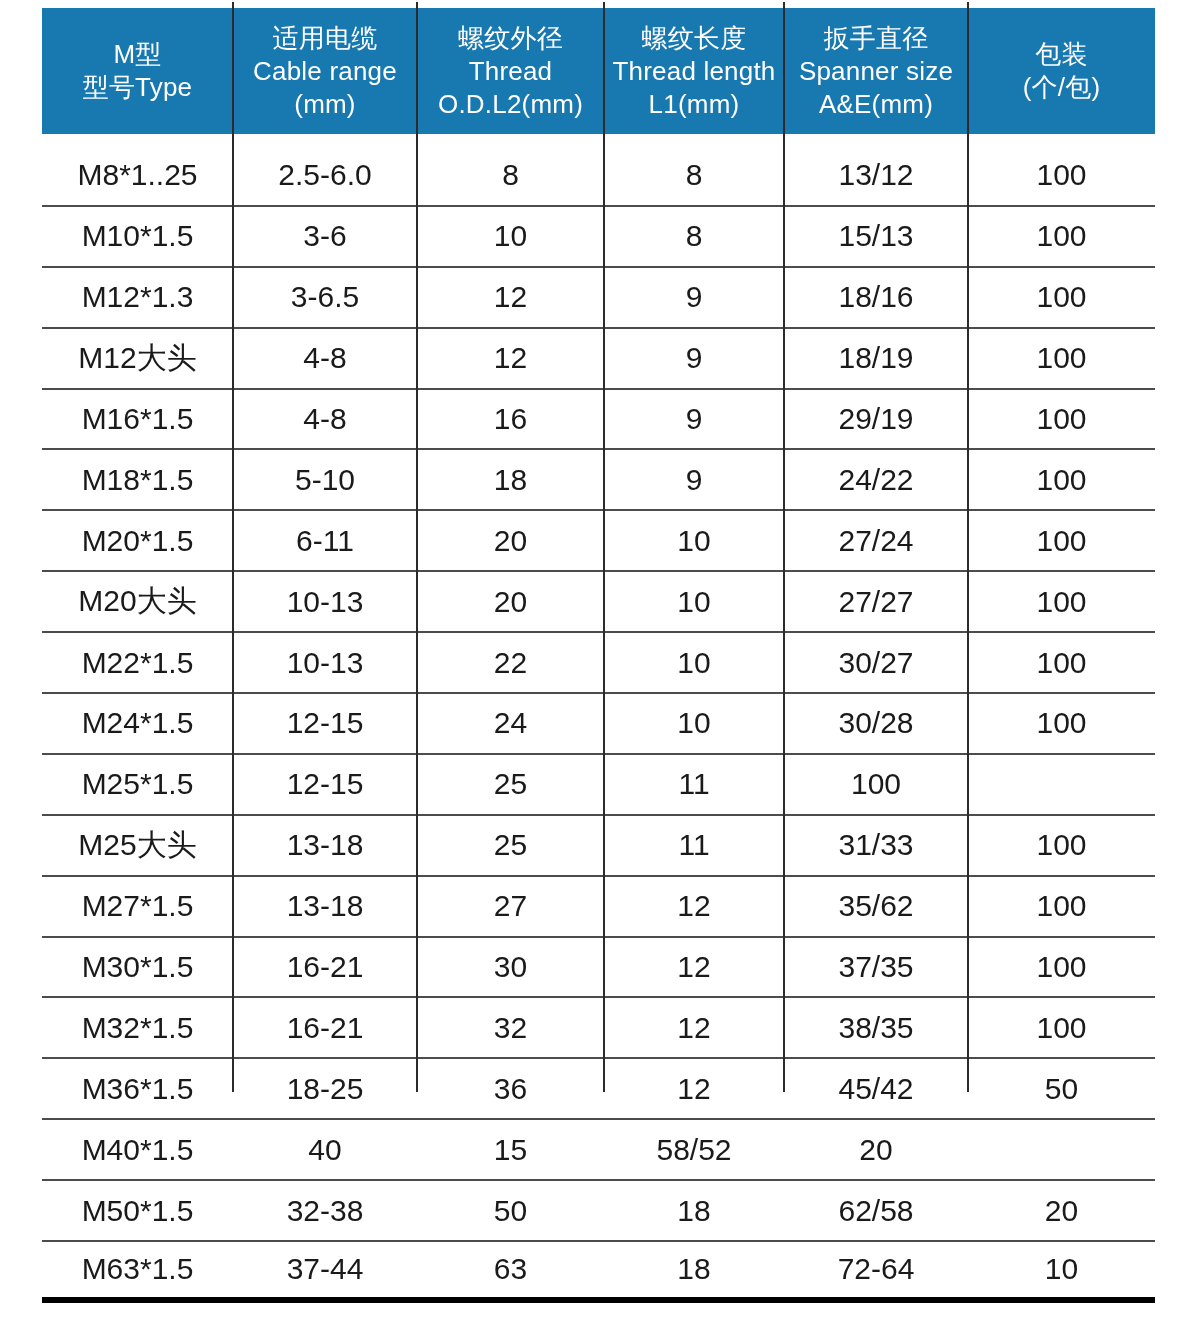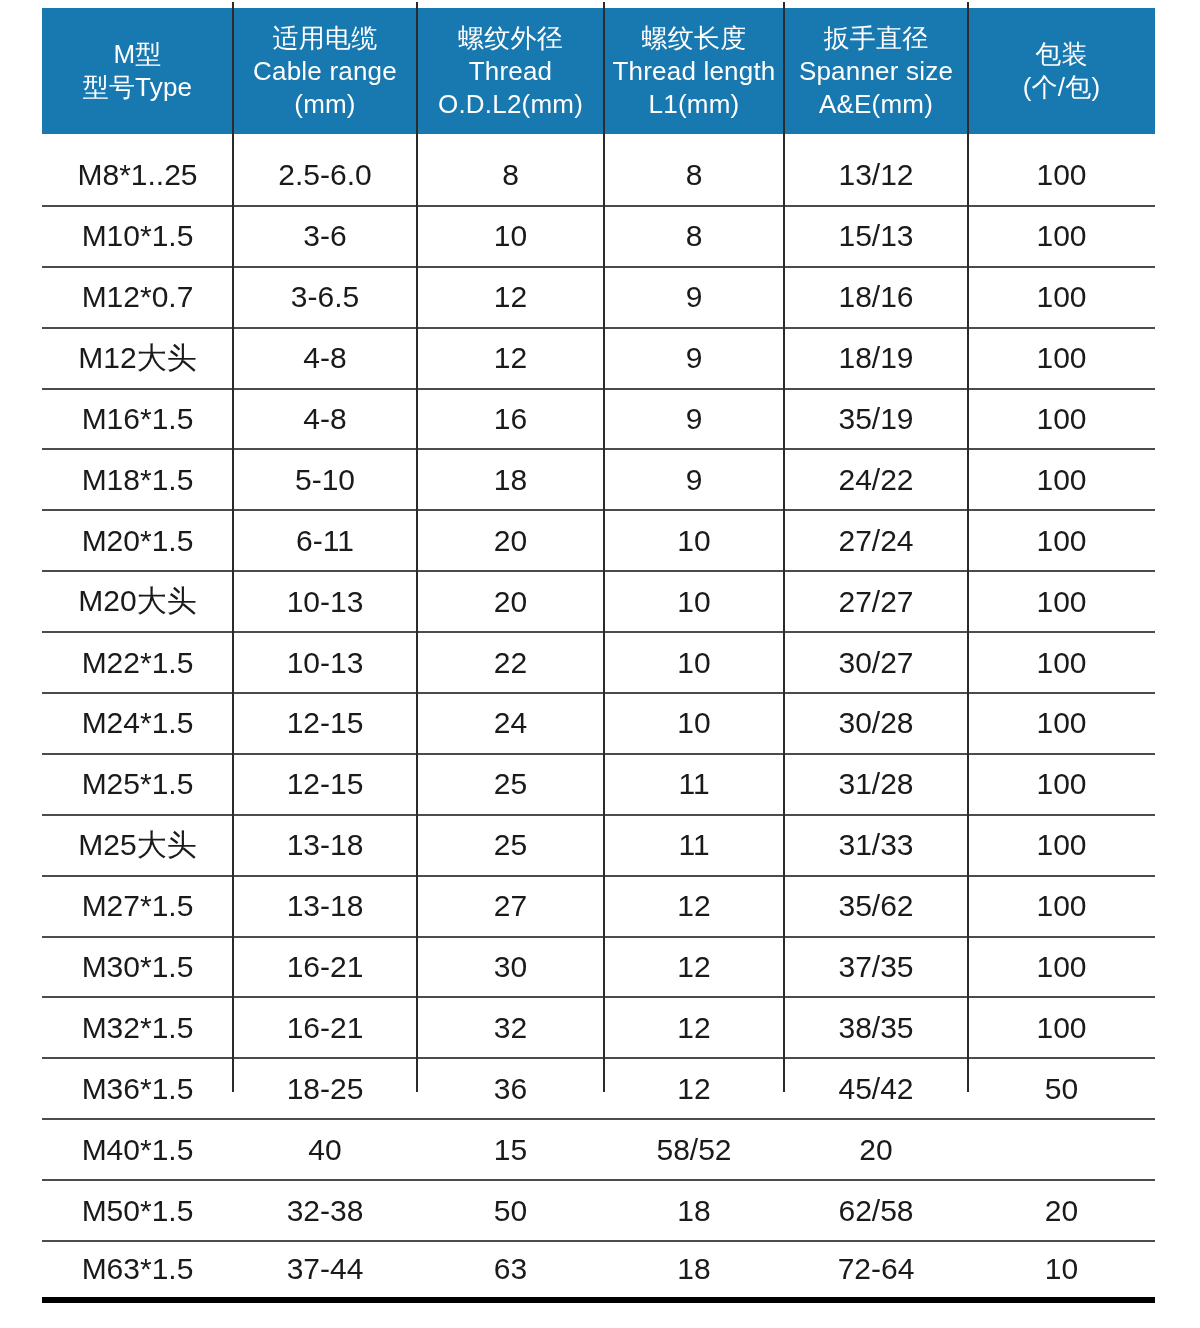--- a/index.html
+++ b/index.html
@@ -106,41 +106,41 @@
         </div>
         <div class="row">
           <div class="cell">M10*1.5</div>
           <div class="cell">3-6</div>
           <div class="cell">10</div>
           <div class="cell">8</div>
           <div class="cell">15/13</div>
           <div class="cell">100</div>
         </div>
         <div class="row">
-          <div class="cell">M12*0.7</div>
+          <div class="cell">M12*1.3</div>
           <div class="cell">3-6.5</div>
           <div class="cell">12</div>
           <div class="cell">9</div>
           <div class="cell">18/16</div>
           <div class="cell">100</div>
         </div>
         <div class="row">
           <div class="cell">M12大头</div>
           <div class="cell">4-8</div>
           <div class="cell">12</div>
           <div class="cell">9</div>
           <div class="cell">18/19</div>
           <div class="cell">100</div>
         </div>
         <div class="row">
           <div class="cell">M16*1.5</div>
           <div class="cell">4-8</div>
           <div class="cell">16</div>
           <div class="cell">9</div>
-          <div class="cell">35/19</div>
+          <div class="cell">29/19</div>
           <div class="cell">100</div>
         </div>
         <div class="row">
           <div class="cell">M18*1.5</div>
           <div class="cell">5-10</div>
           <div class="cell">18</div>
           <div class="cell">9</div>
           <div class="cell">24/22</div>
           <div class="cell">100</div>
         </div>
@@ -174,21 +174,20 @@
           <div class="cell">24</div>
           <div class="cell">10</div>
           <div class="cell">30/28</div>
           <div class="cell">100</div>
         </div>
         <div class="row">
           <div class="cell">M25*1.5</div>
           <div class="cell">12-15</div>
           <div class="cell">25</div>
           <div class="cell">11</div>
-          <div class="cell">31/28</div>
           <div class="cell">100</div>
         </div>
         <div class="row">
           <div class="cell">M25大头</div>
           <div class="cell">13-18</div>
           <div class="cell">25</div>
           <div class="cell">11</div>
           <div class="cell">31/33</div>
           <div class="cell">100</div>
         </div>

